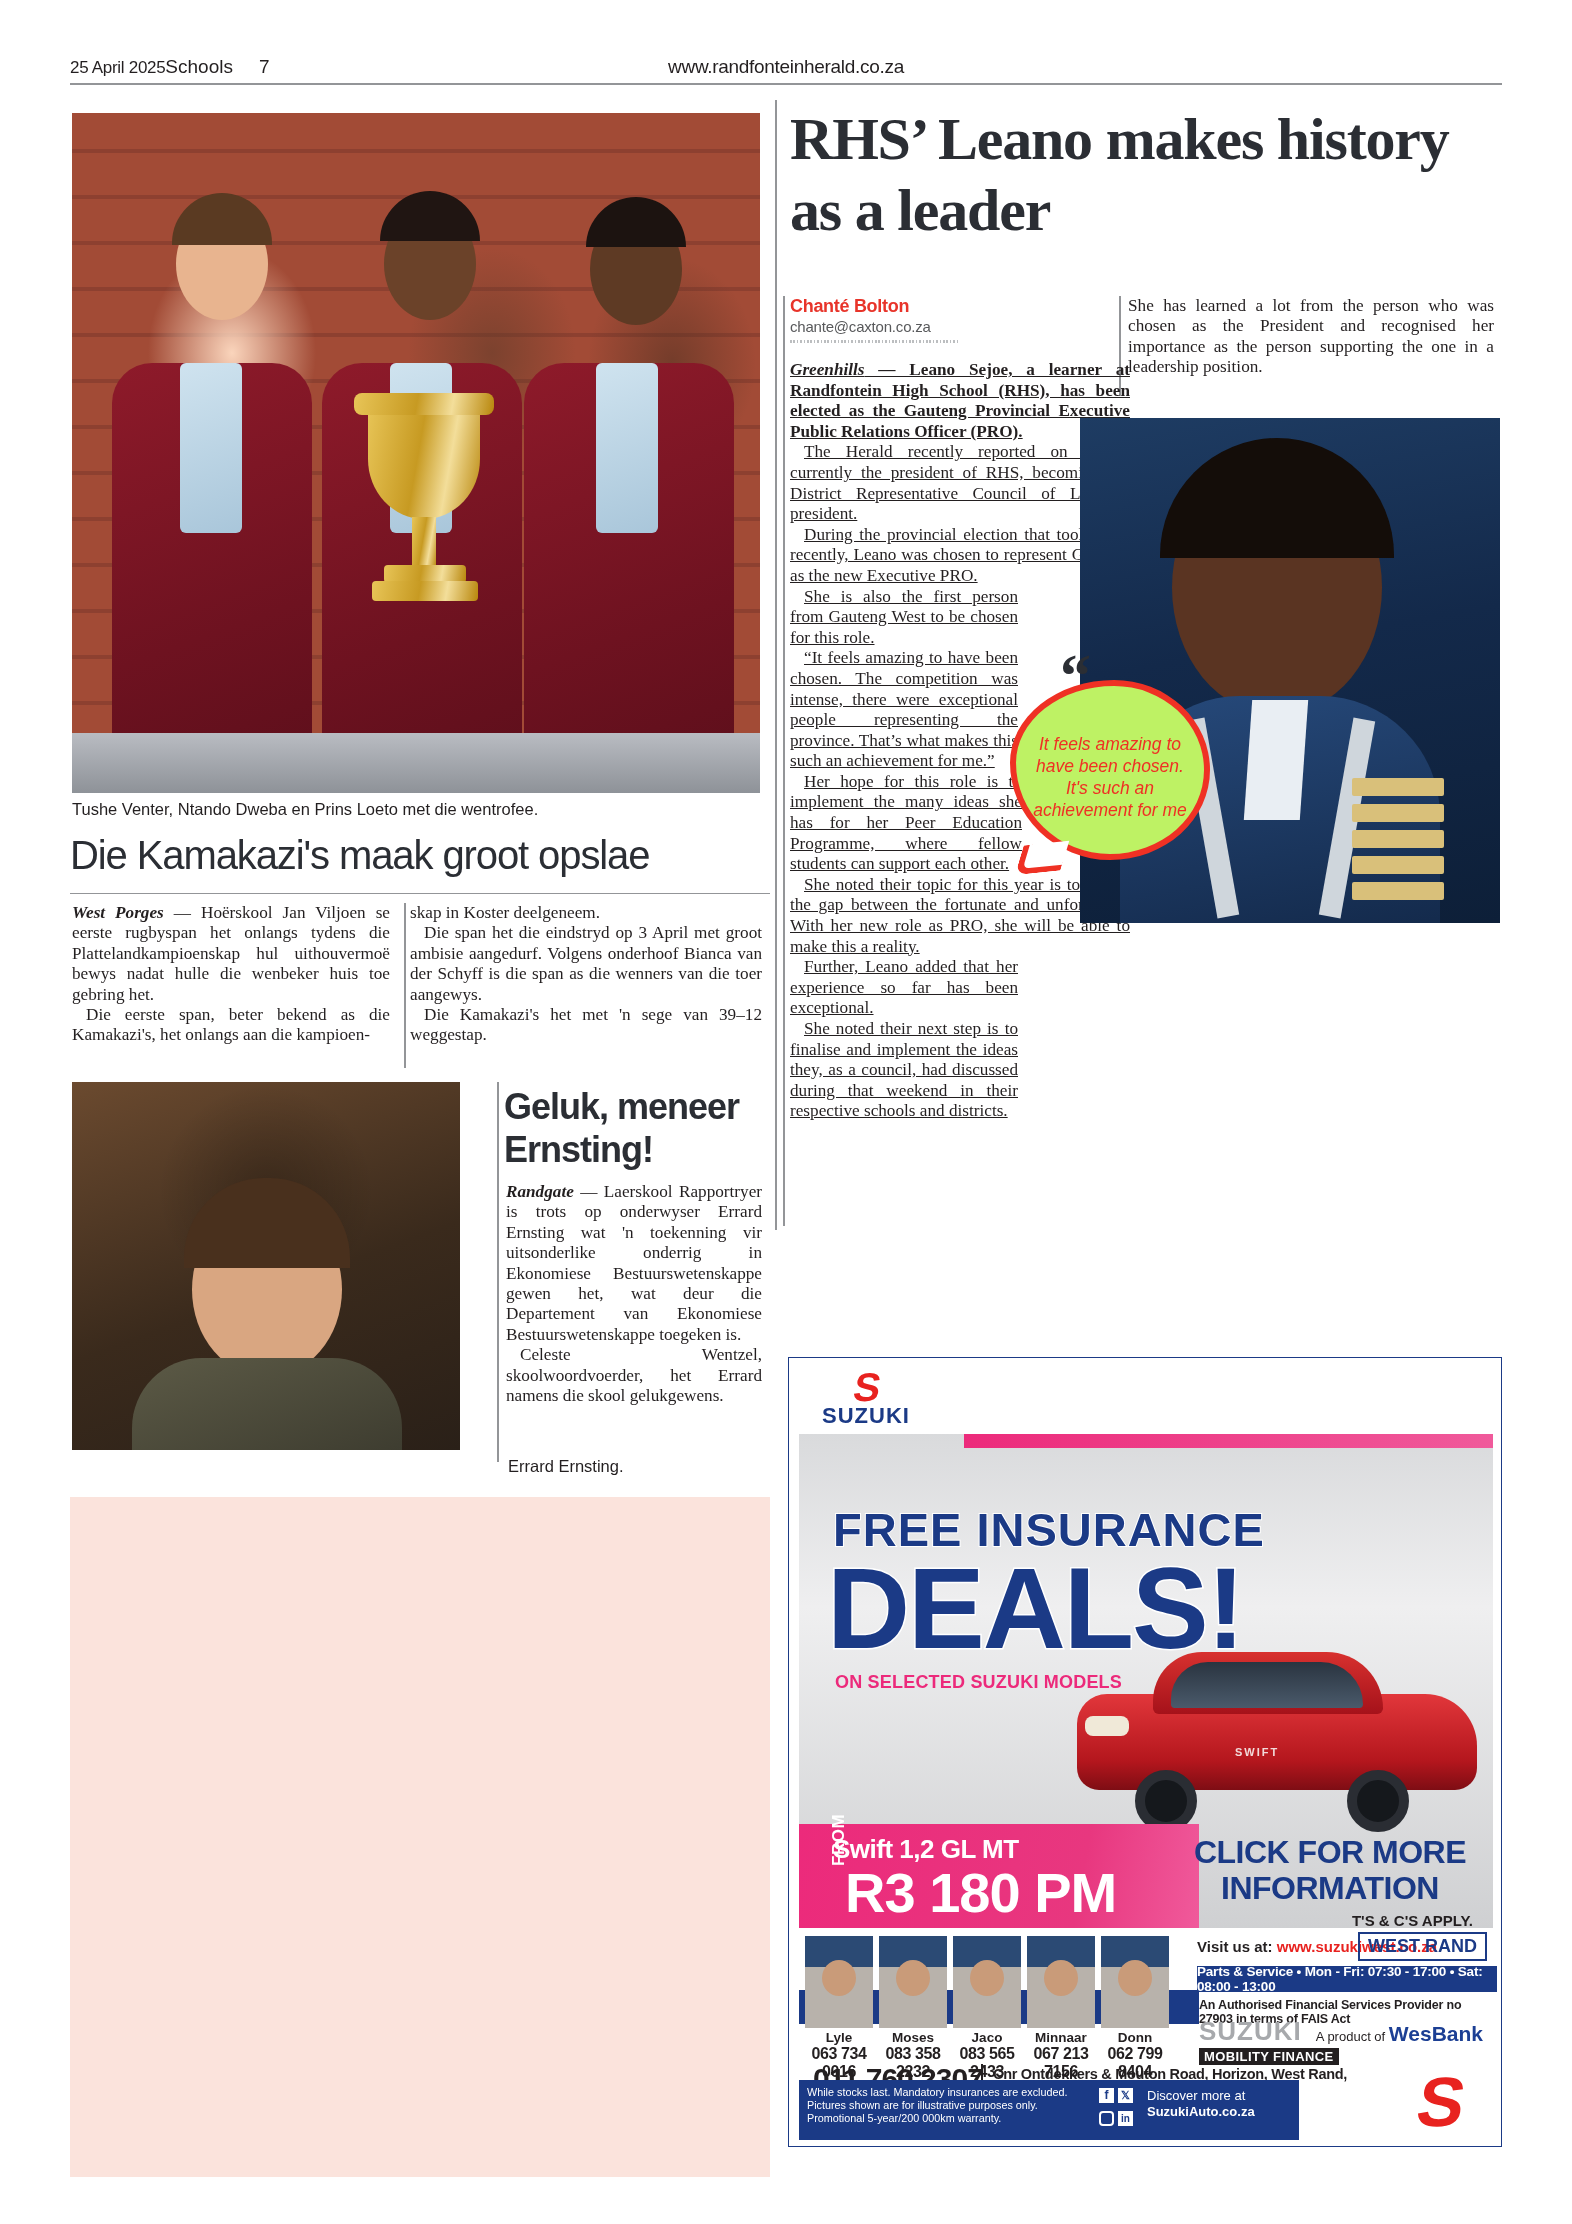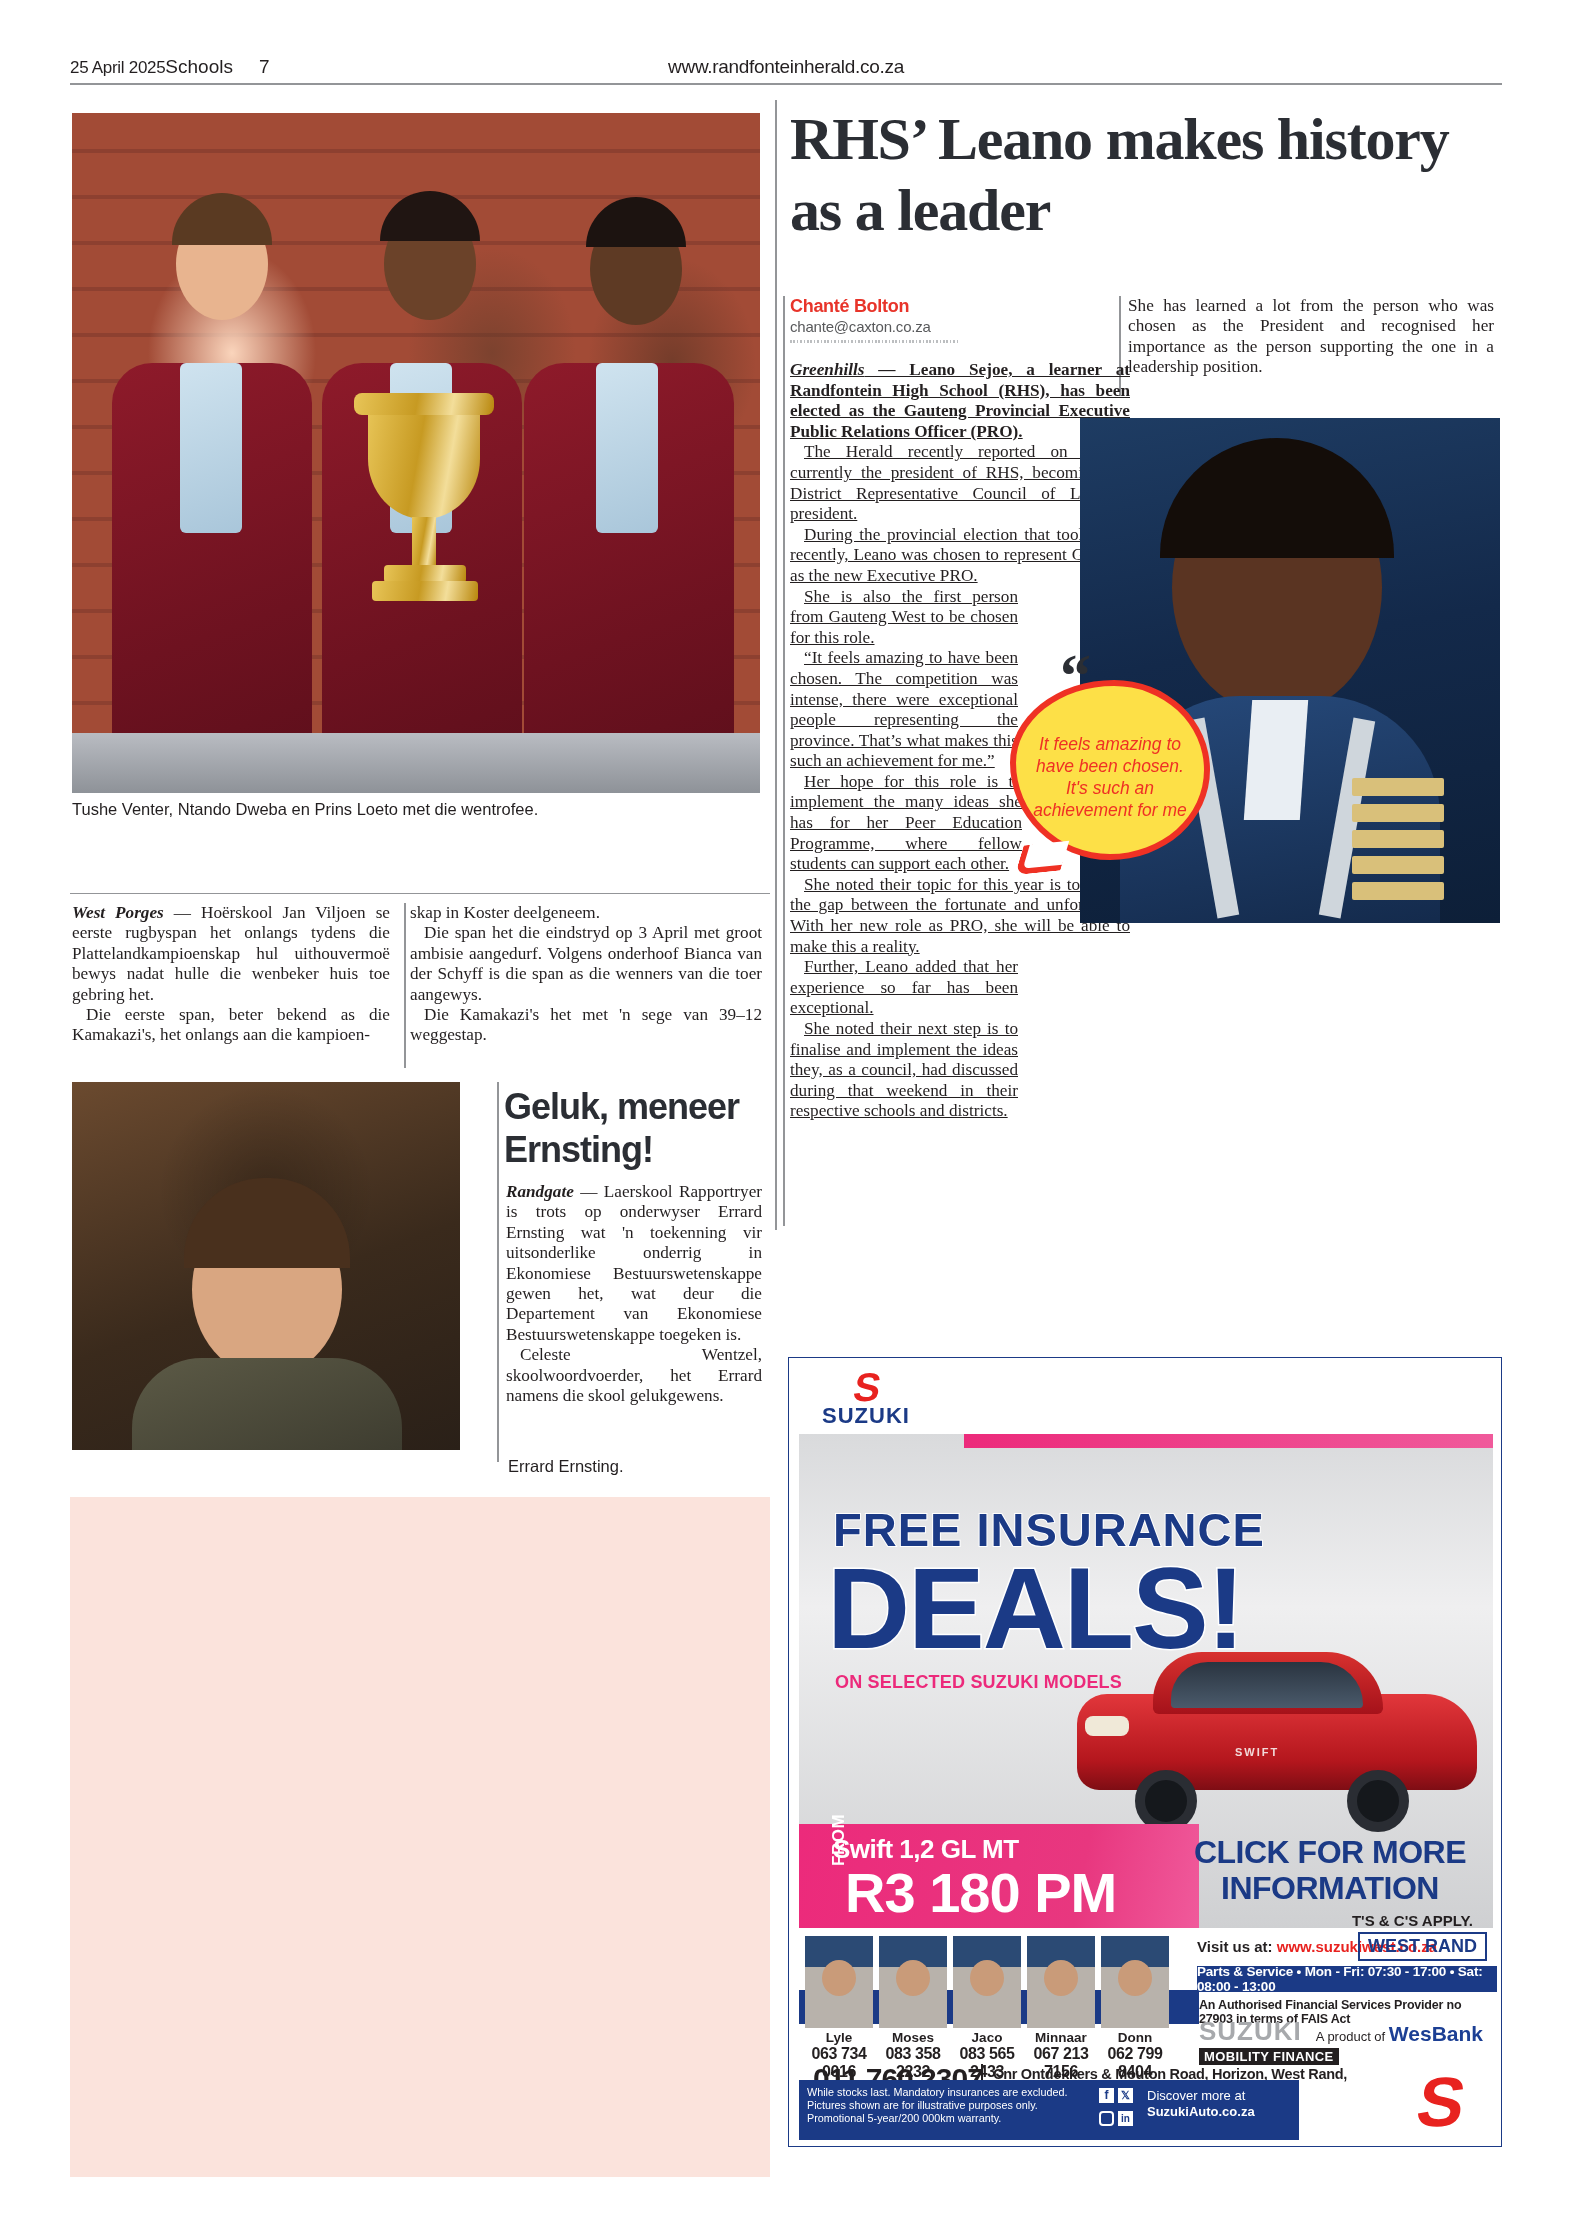--- a/index.html
+++ b/index.html
@@ -105,21 +105,21 @@
   .byline .dashrule { margin-top:5px; width:170px; height:3px;
     background: repeating-linear-gradient(90deg,#bcbec0 0 1.6px, transparent 1.6px 3.4px); }
 
   #rhs-c1 { position:absolute; left:790px; top:360px; width:232px; }
   #rhs-c1.body-col { font-size:17.2px; line-height:20.6px;text-decoration:underline; }
   #rhs-c2 { position:absolute; left:1128px; top:296px; width:366px; }
 
   .quote-bubble {
     position:absolute; left:1010px; top:680px; width:200px; height:180px;
     border:6px solid #ef3124; border-radius: 52% 48% 50% 50% / 46% 50% 50% 54%;
-    background:#fde047; display:flex; align-items:center; justify-content:center;
+    background:#bef264; display:flex; align-items:center; justify-content:center;
   }
   .quote-bubble .qtext {
     font-family:"Liberation Sans", sans-serif; font-style: italic; font-weight:500;
     font-size:17.5px; line-height:22px; color:#ef3124; text-align:center; padding:0 12px;
     margin-top: 14px;
   }
   .quote-tail { position:absolute; left:1020px; top:843px; width:44px; height:30px;
     background:#fff; border-left:6px solid #ef3124; border-bottom:6px solid #ef3124;
     transform: skewX(-22deg) rotate(-6deg); border-radius: 0 0 0 12px; }
   .quote-mark { position:absolute; left:1060px; top:640px;
@@ -270,20 +270,21 @@
 
     <div class="trophy-cup" style="left:296px; top:286px; width:112px; height:120px; border-radius:0 0 50% 50%;"></div>
     <div class="trophy-cup" style="left:282px; top:280px; width:140px; height:22px; border-radius:8px;"></div>
     <div class="trophy-cup" style="left:340px; top:404px; width:24px; height:52px;"></div>
     <div class="trophy-cup" style="left:312px; top:452px; width:82px; height:18px; border-radius:4px;"></div>
     <div class="trophy-cup" style="left:300px; top:468px; width:106px; height:20px; border-radius:4px;"></div>
   </div>
 
   <div class="caption1">Tushe Venter, Ntando Dweba en Prins Loeto met die wentrofee.</div>
 
+  <h2 class="hl-kamakazi">Die Kamakazi's maak groot opslae</h2>
   <div class="rule-kama"></div>
 
   <div class="body-col" id="kama-c1">
       <p class="first"><span class="place">West Porges</span> — Hoërskool Jan Viljoen se eerste rugbyspan het onlangs tydens die Plattelandkampioenskap hul uithouvermoë bewys nadat hulle die wenbeker huis toe gebring het.</p>
       <p>Die eerste span, beter bekend as die Kamakazi's, het onlangs aan die kampioen-</p>
     </div>
   <div class="body-col" id="kama-c2">
       <p class="first">skap in Koster deelgeneem.</p>
       <p>Die span het die eindstryd op 3 April met groot ambisie aangedurf. Volgens onderhoof Bianca van der Schyff is die span as die wenners van die toer aangewys.</p>
       <p>Die Kamakazi's het met 'n sege van 39–12 weggestap.</p>

